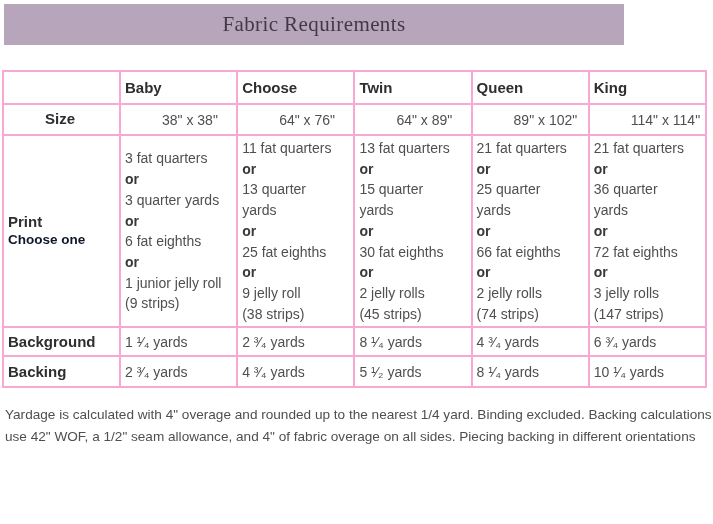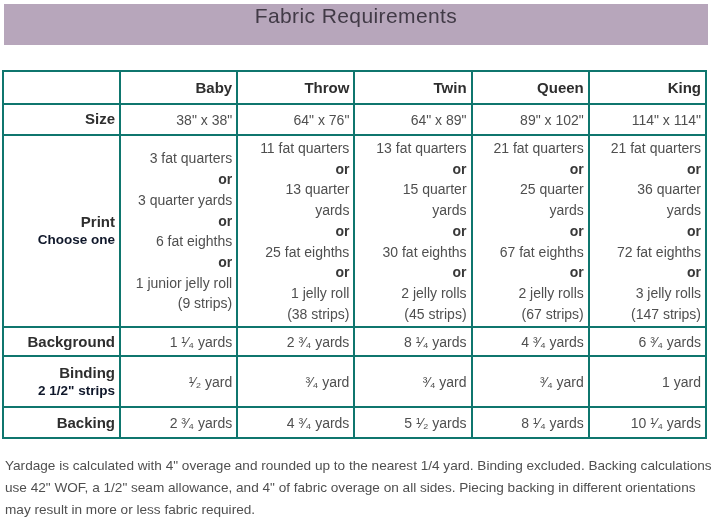--- a/index.html
+++ b/index.html
@@ -10,41 +10,43 @@
     width: 713px;
     height: 524px;
   }
   .page {
     width: 713px;
     height: 524px;
     padding: 4px 4px 0 4px;
     position: relative;
   }
   .title-bar {
-    width: 704px;
+    width: 620px;
     height: 41px;
     display: flex;
+    align-items: center;
     justify-content: center;
     margin: 0 auto 0 0;
+    font-family: Liberation Serif, serif;
   }
   .title-bar .title {
     font-size: 21px;
     letter-spacing: 0.4px;
     color: #413a46;
   }
   table.req-table {
     border-collapse: collapse;
     table-layout: fixed;
     width: 705px;
     margin-top: 25px;
     margin-left: -2px;
   }
   .req-table th, .req-table td {
-    border: 2px solid #0f766e;
-    text-align: right;
+    border: 2px solid #f9a8d4;
+    text-align: left;
     vertical-align: middle;
     padding: 2px 4px;
     font-size: 14px;
     font-weight: normal;
     color: #4f4f4f;
   }
   .req-table thead th {
     font-weight: bold;
     font-size: 15px;
     color: #2e2e2e;
@@ -93,21 +95,21 @@
         <col>
         <col>
         <col>
         <col>
         <col>
       </colgroup>
     <thead>
       <tr>
           <th></th>
           <th>Baby</th>
-          <th>Throw</th>
+          <th>Choose</th>
           <th>Twin</th>
           <th>Queen</th>
           <th>King</th>
         </tr>
     </thead>
     <tbody>
         <tr class="row-size">
           <th>
             <div class="row-label">Size</div>
           </th>
@@ -133,44 +135,44 @@
             <div class="print-line">(9 strips)</div>
           </td>
           <td>
             <div class="print-line">11 fat quarters</div>
             <div class="print-line or-line">or</div>
             <div class="print-line">13 quarter</div>
             <div class="print-line">yards</div>
             <div class="print-line or-line">or</div>
             <div class="print-line">25 fat eighths</div>
             <div class="print-line or-line">or</div>
-            <div class="print-line">1 jelly roll</div>
+            <div class="print-line">9 jelly roll</div>
             <div class="print-line">(38 strips)</div>
           </td>
           <td>
             <div class="print-line">13 fat quarters</div>
             <div class="print-line or-line">or</div>
             <div class="print-line">15 quarter</div>
             <div class="print-line">yards</div>
             <div class="print-line or-line">or</div>
             <div class="print-line">30 fat eighths</div>
             <div class="print-line or-line">or</div>
             <div class="print-line">2 jelly rolls</div>
             <div class="print-line">(45 strips)</div>
           </td>
           <td>
             <div class="print-line">21 fat quarters</div>
             <div class="print-line or-line">or</div>
             <div class="print-line">25 quarter</div>
             <div class="print-line">yards</div>
             <div class="print-line or-line">or</div>
-            <div class="print-line">67 fat eighths</div>
+            <div class="print-line">66 fat eighths</div>
             <div class="print-line or-line">or</div>
             <div class="print-line">2 jelly rolls</div>
-            <div class="print-line">(67 strips)</div>
+            <div class="print-line">(74 strips)</div>
           </td>
           <td>
             <div class="print-line">21 fat quarters</div>
             <div class="print-line or-line">or</div>
             <div class="print-line">36 quarter</div>
             <div class="print-line">yards</div>
             <div class="print-line or-line">or</div>
             <div class="print-line">72 fat eighths</div>
             <div class="print-line or-line">or</div>
             <div class="print-line">3 jelly rolls</div>
@@ -180,43 +182,31 @@
         <tr class="row-background">
           <th>
             <div class="row-label">Background</div>
           </th>
           <td>1 ¹⁄₄ yards</td>
           <td>2 ³⁄₄ yards</td>
           <td>8 ¹⁄₄ yards</td>
           <td>4 ³⁄₄ yards</td>
           <td>6 ³⁄₄ yards</td>
         </tr>
-        <tr class="row-binding">
-          <th>
-            <div class="row-label">Binding</div>
-            <div class="row-sublabel">2 1/2" strips</div>
-          </th>
-          <td>¹⁄₂ yard</td>
-          <td>³⁄₄ yard</td>
-          <td>³⁄₄ yard</td>
-          <td>³⁄₄ yard</td>
-          <td>1 yard</td>
-        </tr>
         <tr class="row-backing">
           <th>
             <div class="row-label">Backing</div>
           </th>
           <td>2 ³⁄₄ yards</td>
           <td>4 ³⁄₄ yards</td>
           <td>5 ¹⁄₂ yards</td>
           <td>8 ¹⁄₄ yards</td>
           <td>10 ¹⁄₄ yards</td>
         </tr>
       </tbody>
   </table>
 
   <div class="footnote">
       <div>Yardage is calculated with 4" overage and rounded up to the nearest 1/4 yard. Binding excluded. Backing calculations</div>
       <div>use 42" WOF, a 1/2" seam allowance, and 4" of fabric overage on all sides. Piecing backing in different orientations</div>
-      <div>may result in more or less fabric required.</div>
     </div>
 
 </div>
 
 </body></html>

